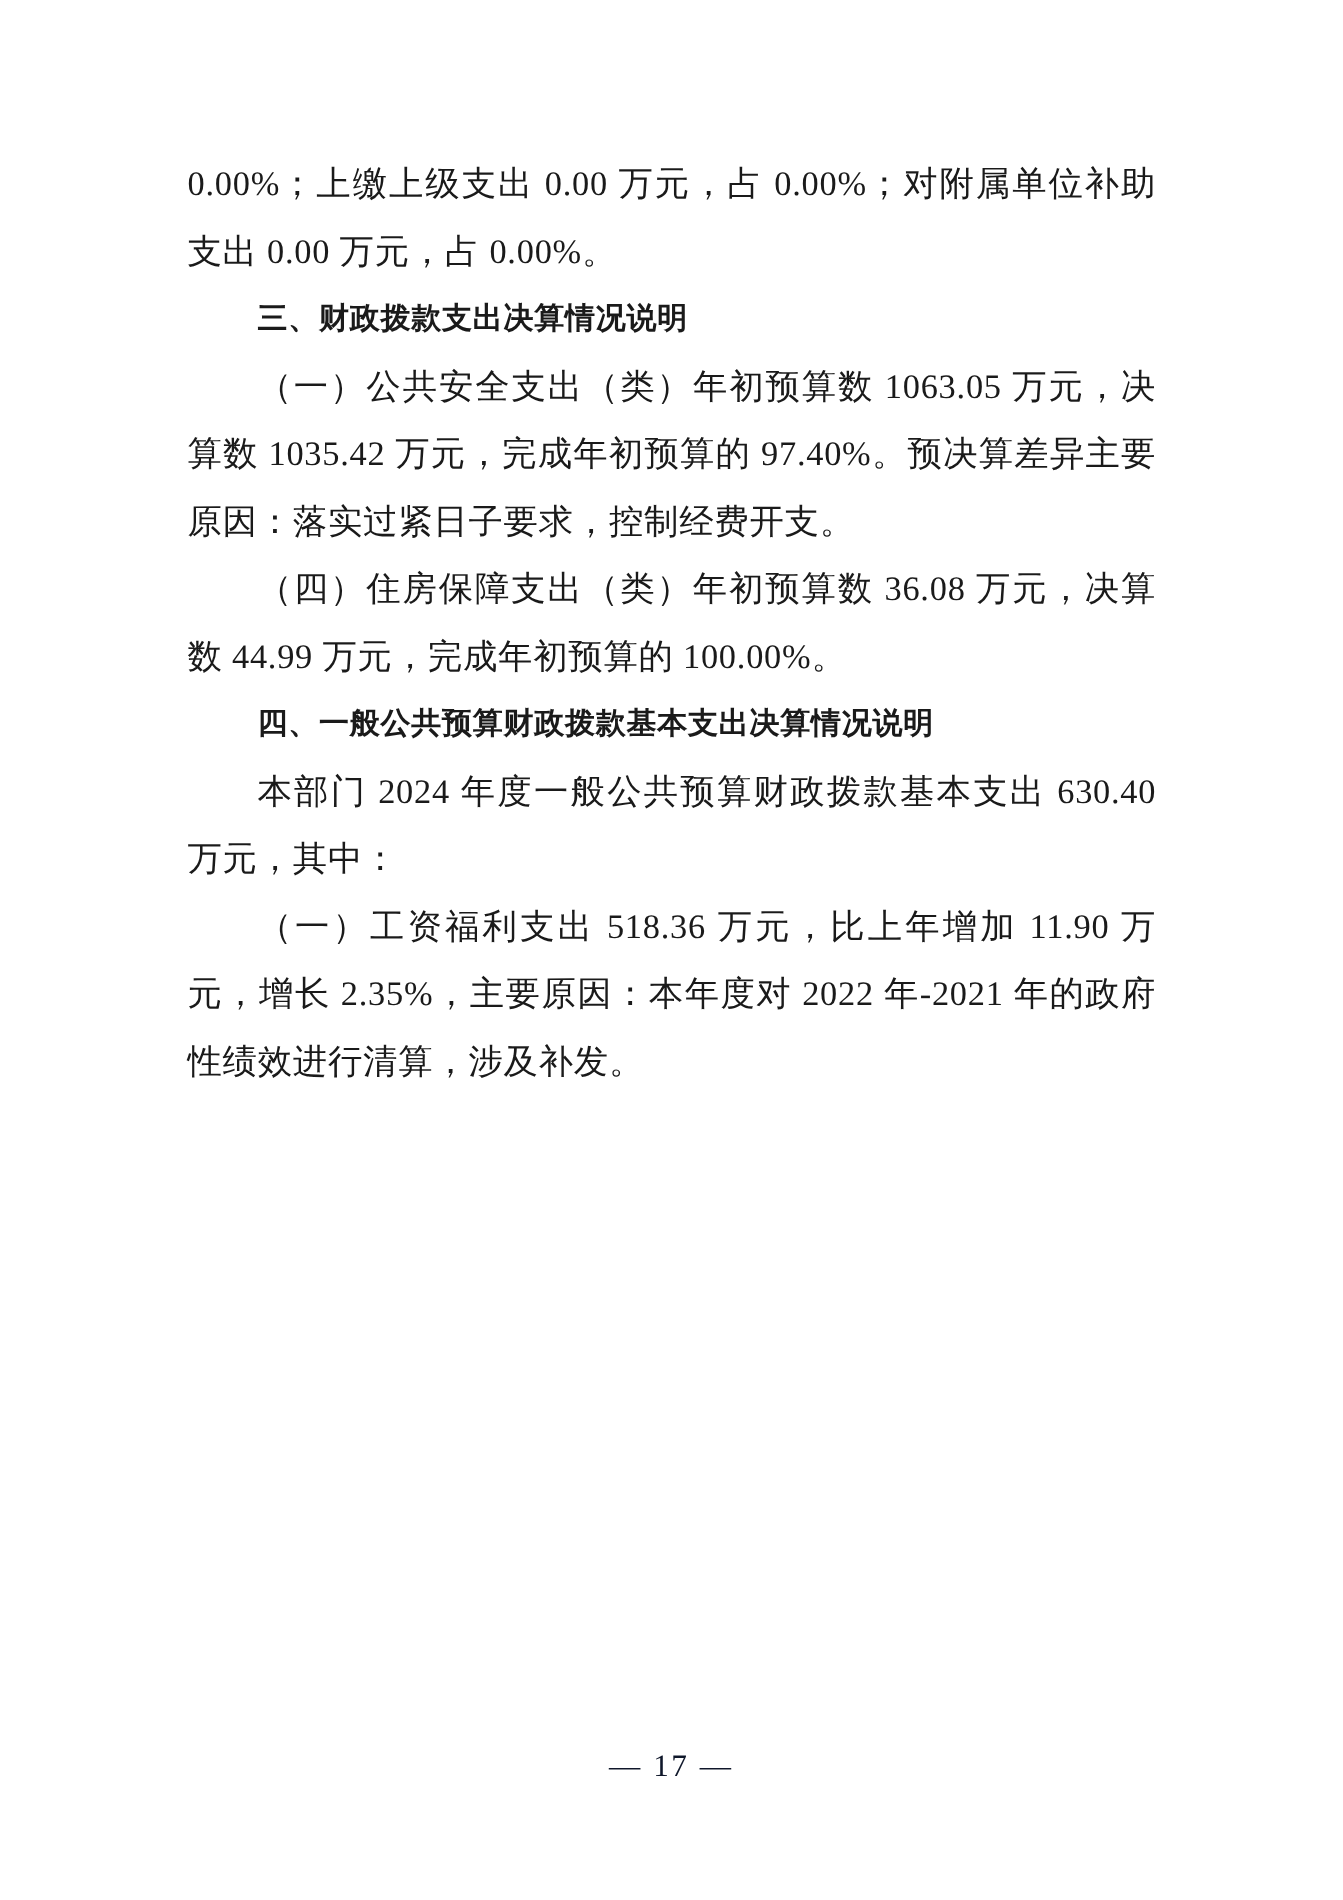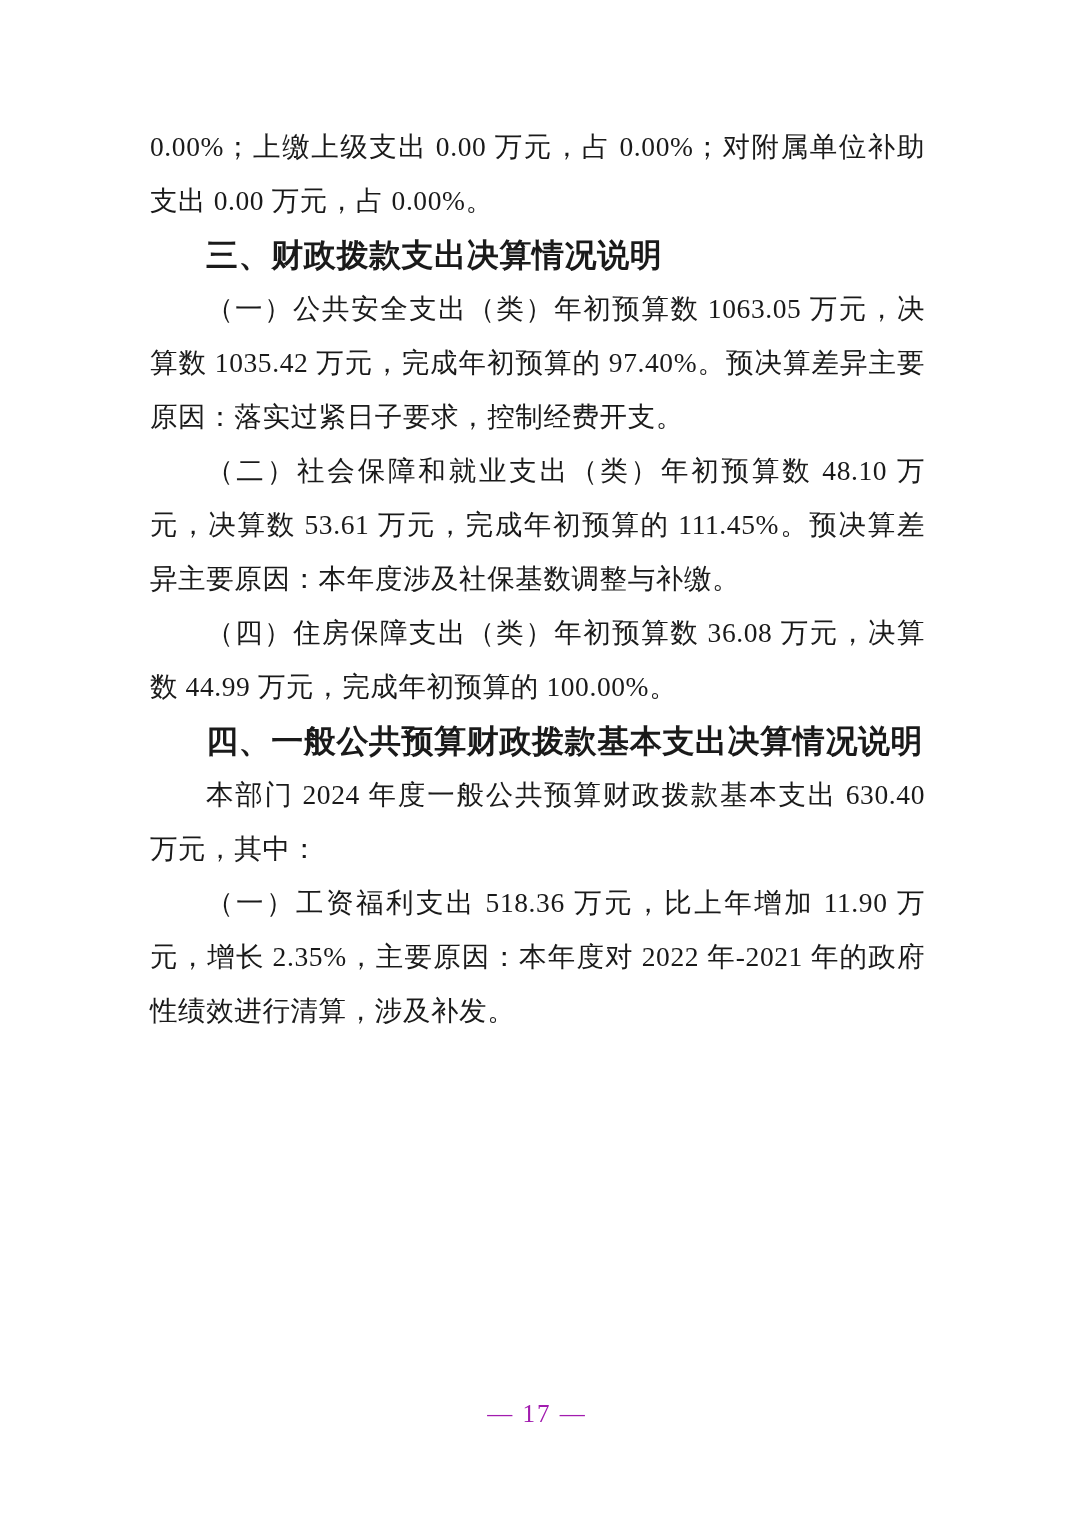--- a/index.html
+++ b/index.html
@@ -29,54 +29,53 @@
     letter-spacing: 0.6px;
     text-align: justify;
     text-justify: inter-ideograph;
     margin: 0;
     text-indent: 0;
   }
   .para.indent {
     text-indent: 56px;
   }
   .heading {
-    font-size: 32px;
+    font-size: 24px;
     line-height: 54px;
     letter-spacing: 0.6px;
     font-weight: bold;
     margin: 0;
     text-indent: 56px;
     font-family: "Liberation Sans", "DejaVu Sans", sans-serif;
   }
   .footer {
     position: absolute;
     left: 0;
     right: 0;
     top: 1400px;
     text-align: center;
     font-size: 25px;
     letter-spacing: 2px;
     font-family: "Liberation Serif", "DejaVu Serif", serif;
-    color: #a21caf;
+    color: #0f172a;
   }
 </style>
 </head>
 <body>
 
 <div class="page">
   <div class="content">
 
     <p class="para">0.00%；上缴上级支出 0.00 万元，占 0.00%；对附属单位补助支出 0.00 万元，占 0.00%。</p>
 
     <h2 class="heading">三、财政拨款支出决算情况说明</h2>
 
 
     <p class="para indent">（一）公共安全支出（类）年初预算数 1063.05 万元，决算数 1035.42 万元，完成年初预算的 97.40%。预决算差异主要原因：落实过紧日子要求，控制经费开支。</p>
 
-    <p class="para indent">（二）社会保障和就业支出（类）年初预算数 48.10 万元，决算数 53.61 万元，完成年初预算的 111.45%。预决算差异主要原因：本年度涉及社保基数调整与补缴。</p>
 
 
     <p class="para indent">（四）住房保障支出（类）年初预算数 36.08 万元，决算数 44.99 万元，完成年初预算的 100.00%。</p>
 
     <h2 class="heading">四、一般公共预算财政拨款基本支出决算情况说明</h2>
 
     <p class="para indent">本部门 2024 年度一般公共预算财政拨款基本支出 630.40 万元，其中：</p>
 
     <p class="para indent">（一）工资福利支出 518.36 万元，比上年增加 11.90 万元，增长 2.35%，主要原因：本年度对 2022 年-2021 年的政府性绩效进行清算，涉及补发。</p>
 

